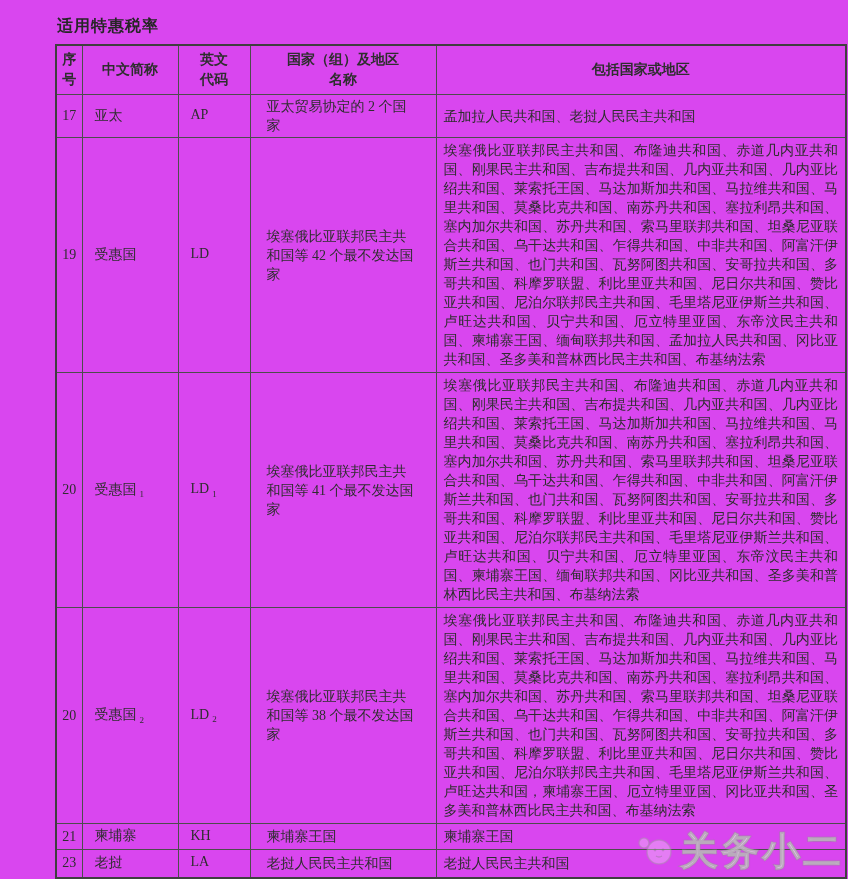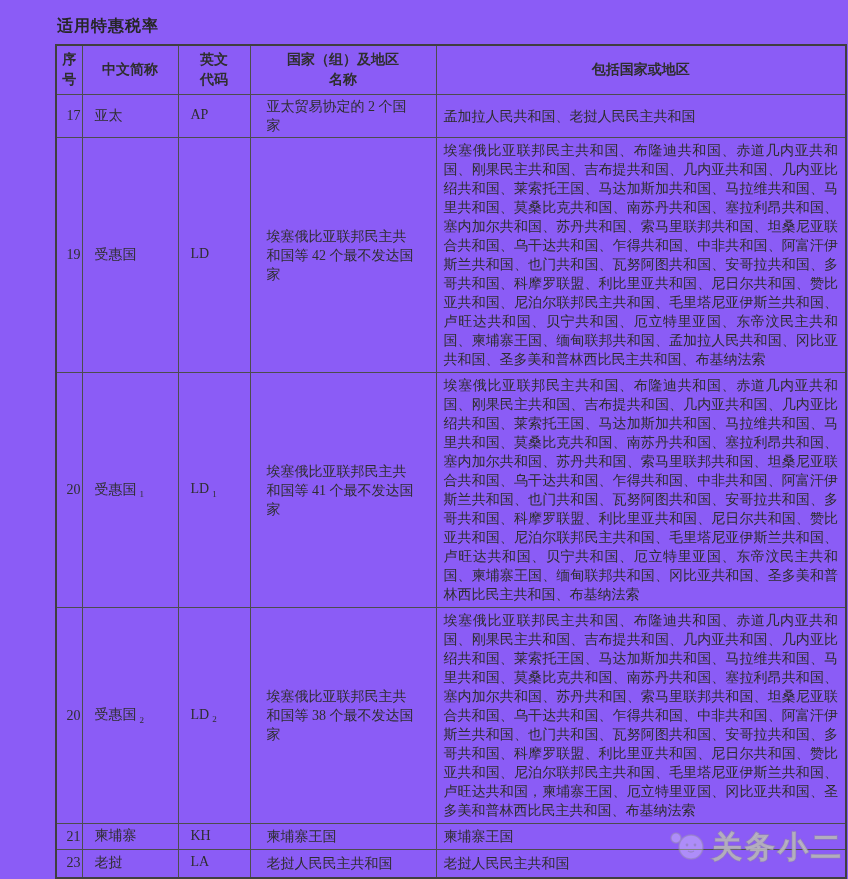--- a/index.html
+++ b/index.html
@@ -1,60 +1,60 @@
 <!DOCTYPE html>
 <html><head>
 <meta charset="utf-8">
 <style>
   html,body{margin:0;padding:0;background:#ffffff;}
   body{
     width:848px;height:879px;overflow:hidden;position:relative;
     font-family:"Liberation Serif","DejaVu Serif",serif;
     color:#2e2e2e;
   }
-  .page{position:relative;width:848px;height:879px;background:#8b5cf6;}
+  .page{position:relative;width:848px;height:879px;background:#d946ef;}
   .doc-title{
     position:absolute;left:57px;top:16px;
     font-family:"Liberation Sans","DejaVu Sans",sans-serif;
     font-weight:bold;font-size:16px;color:#262626;letter-spacing:1px;
   }
   table.rates{
     position:absolute;left:55px;top:44px;width:790px;
     border-collapse:collapse;table-layout:fixed;
     border:2px solid #3f3f3f;
   }
   .rates th,.rates td{
     border:1px solid #4d4d4d;
     font-size:14px;
     vertical-align:middle;
     word-break:break-all;
   }
   .rates th{
     font-weight:bold;text-align:center;line-height:20px;
     padding:3px 1px;white-space:pre-line;height:42px;
   }
-  .cell-no{text-align:right;padding:1px 1px;}
+  .cell-no{text-align:center;padding:1px 1px;}
   .cell-name{padding:1px 4px 1px 12px;}
   .cell-code{padding:1px 4px 1px 12px;}
   .cell-group{padding:2px 16px;line-height:19px;}
   .cell-countries{
     padding:3px 7px;line-height:19px;
     text-align:justify;text-justify:inter-ideograph;
   }
   sub.idx{font-size:9px;margin-left:3px;}
   tr.r17{height:22px;} tr.r18{height:228px;} tr.r19{height:228px;}
   tr.r20{height:206px;} tr.r21{height:20px;} tr.r22{height:28px;} tr.r23{height:28px;}
   .watermark{
     position:absolute;right:4px;top:826px;
     display:flex;align-items:center;gap:6px;
     pointer-events:none;
   }
   .watermark .wm-text{
     font-family:"Liberation Sans","DejaVu Sans",sans-serif;
-    font-size:30px;font-weight:bold;letter-spacing:3px;
+    font-size:38px;font-weight:bold;letter-spacing:3px;
     color:rgba(255,255,255,0.62);
     -webkit-text-stroke:1.2px rgba(150,150,150,0.55);
     text-shadow:0 0 2px rgba(150,150,150,0.45);
   }
   .watermark svg{opacity:0.6;}
 </style>
 </head>
 <body>
 
 <div class="page">

